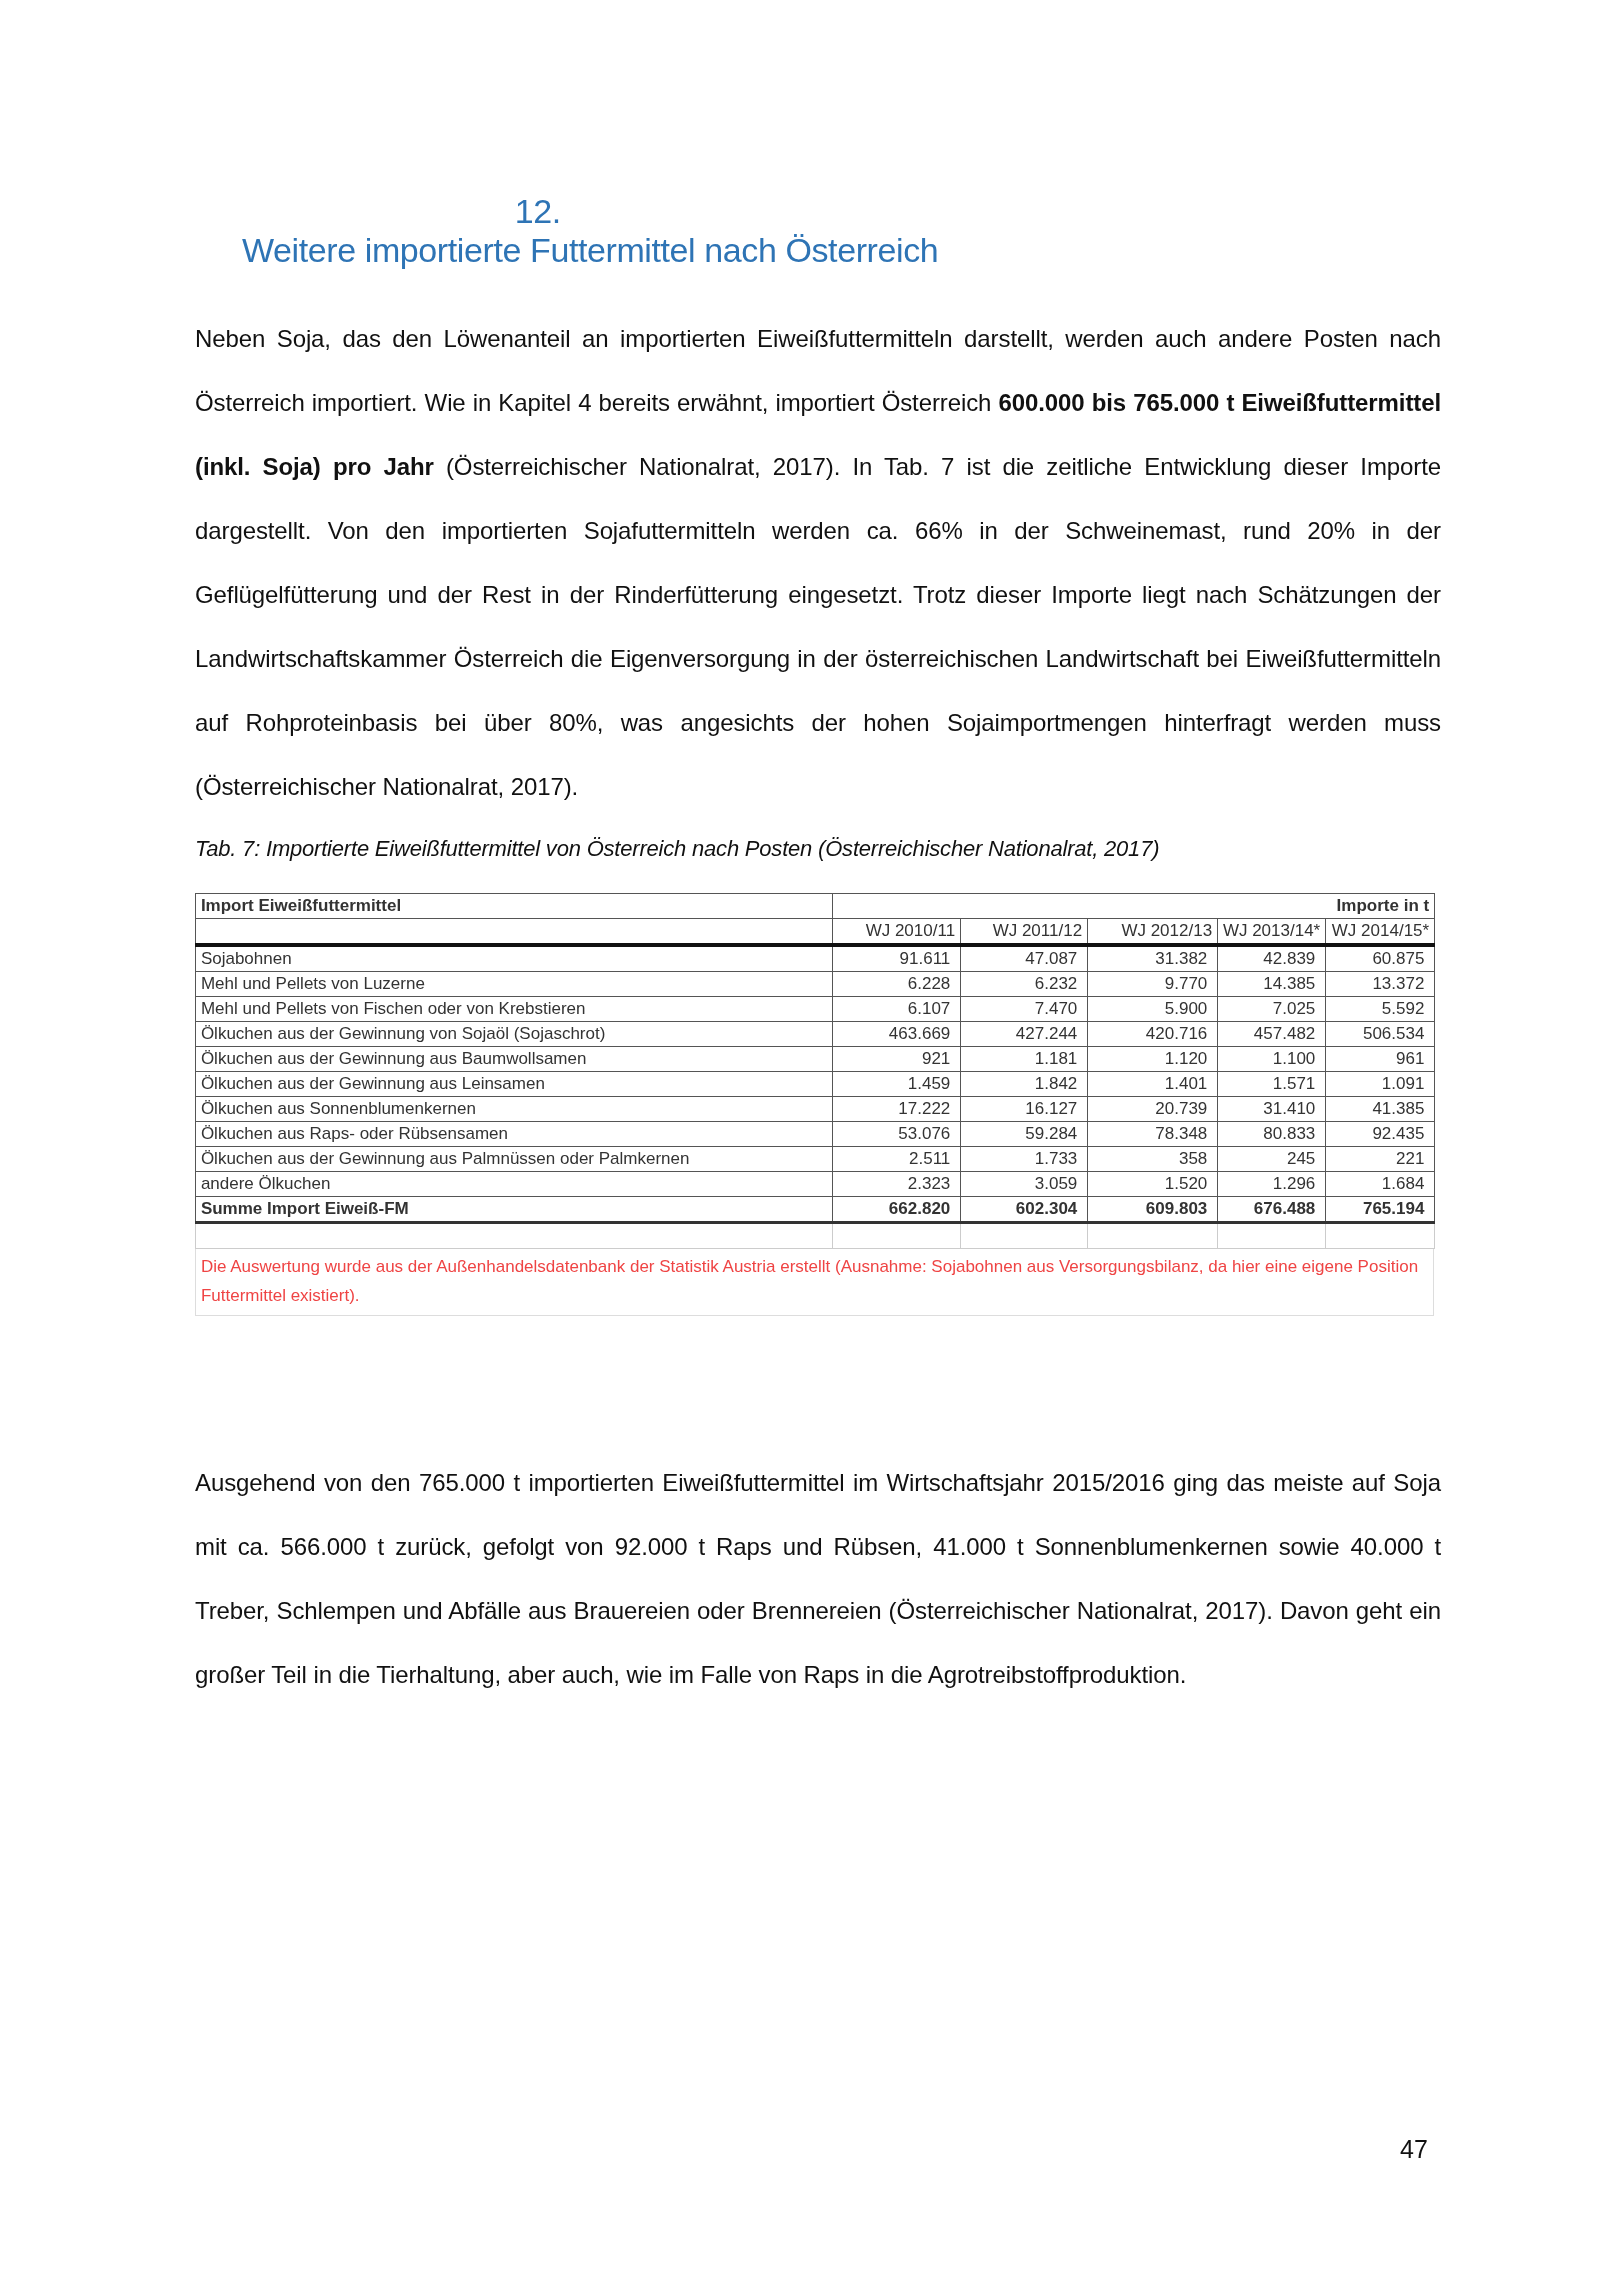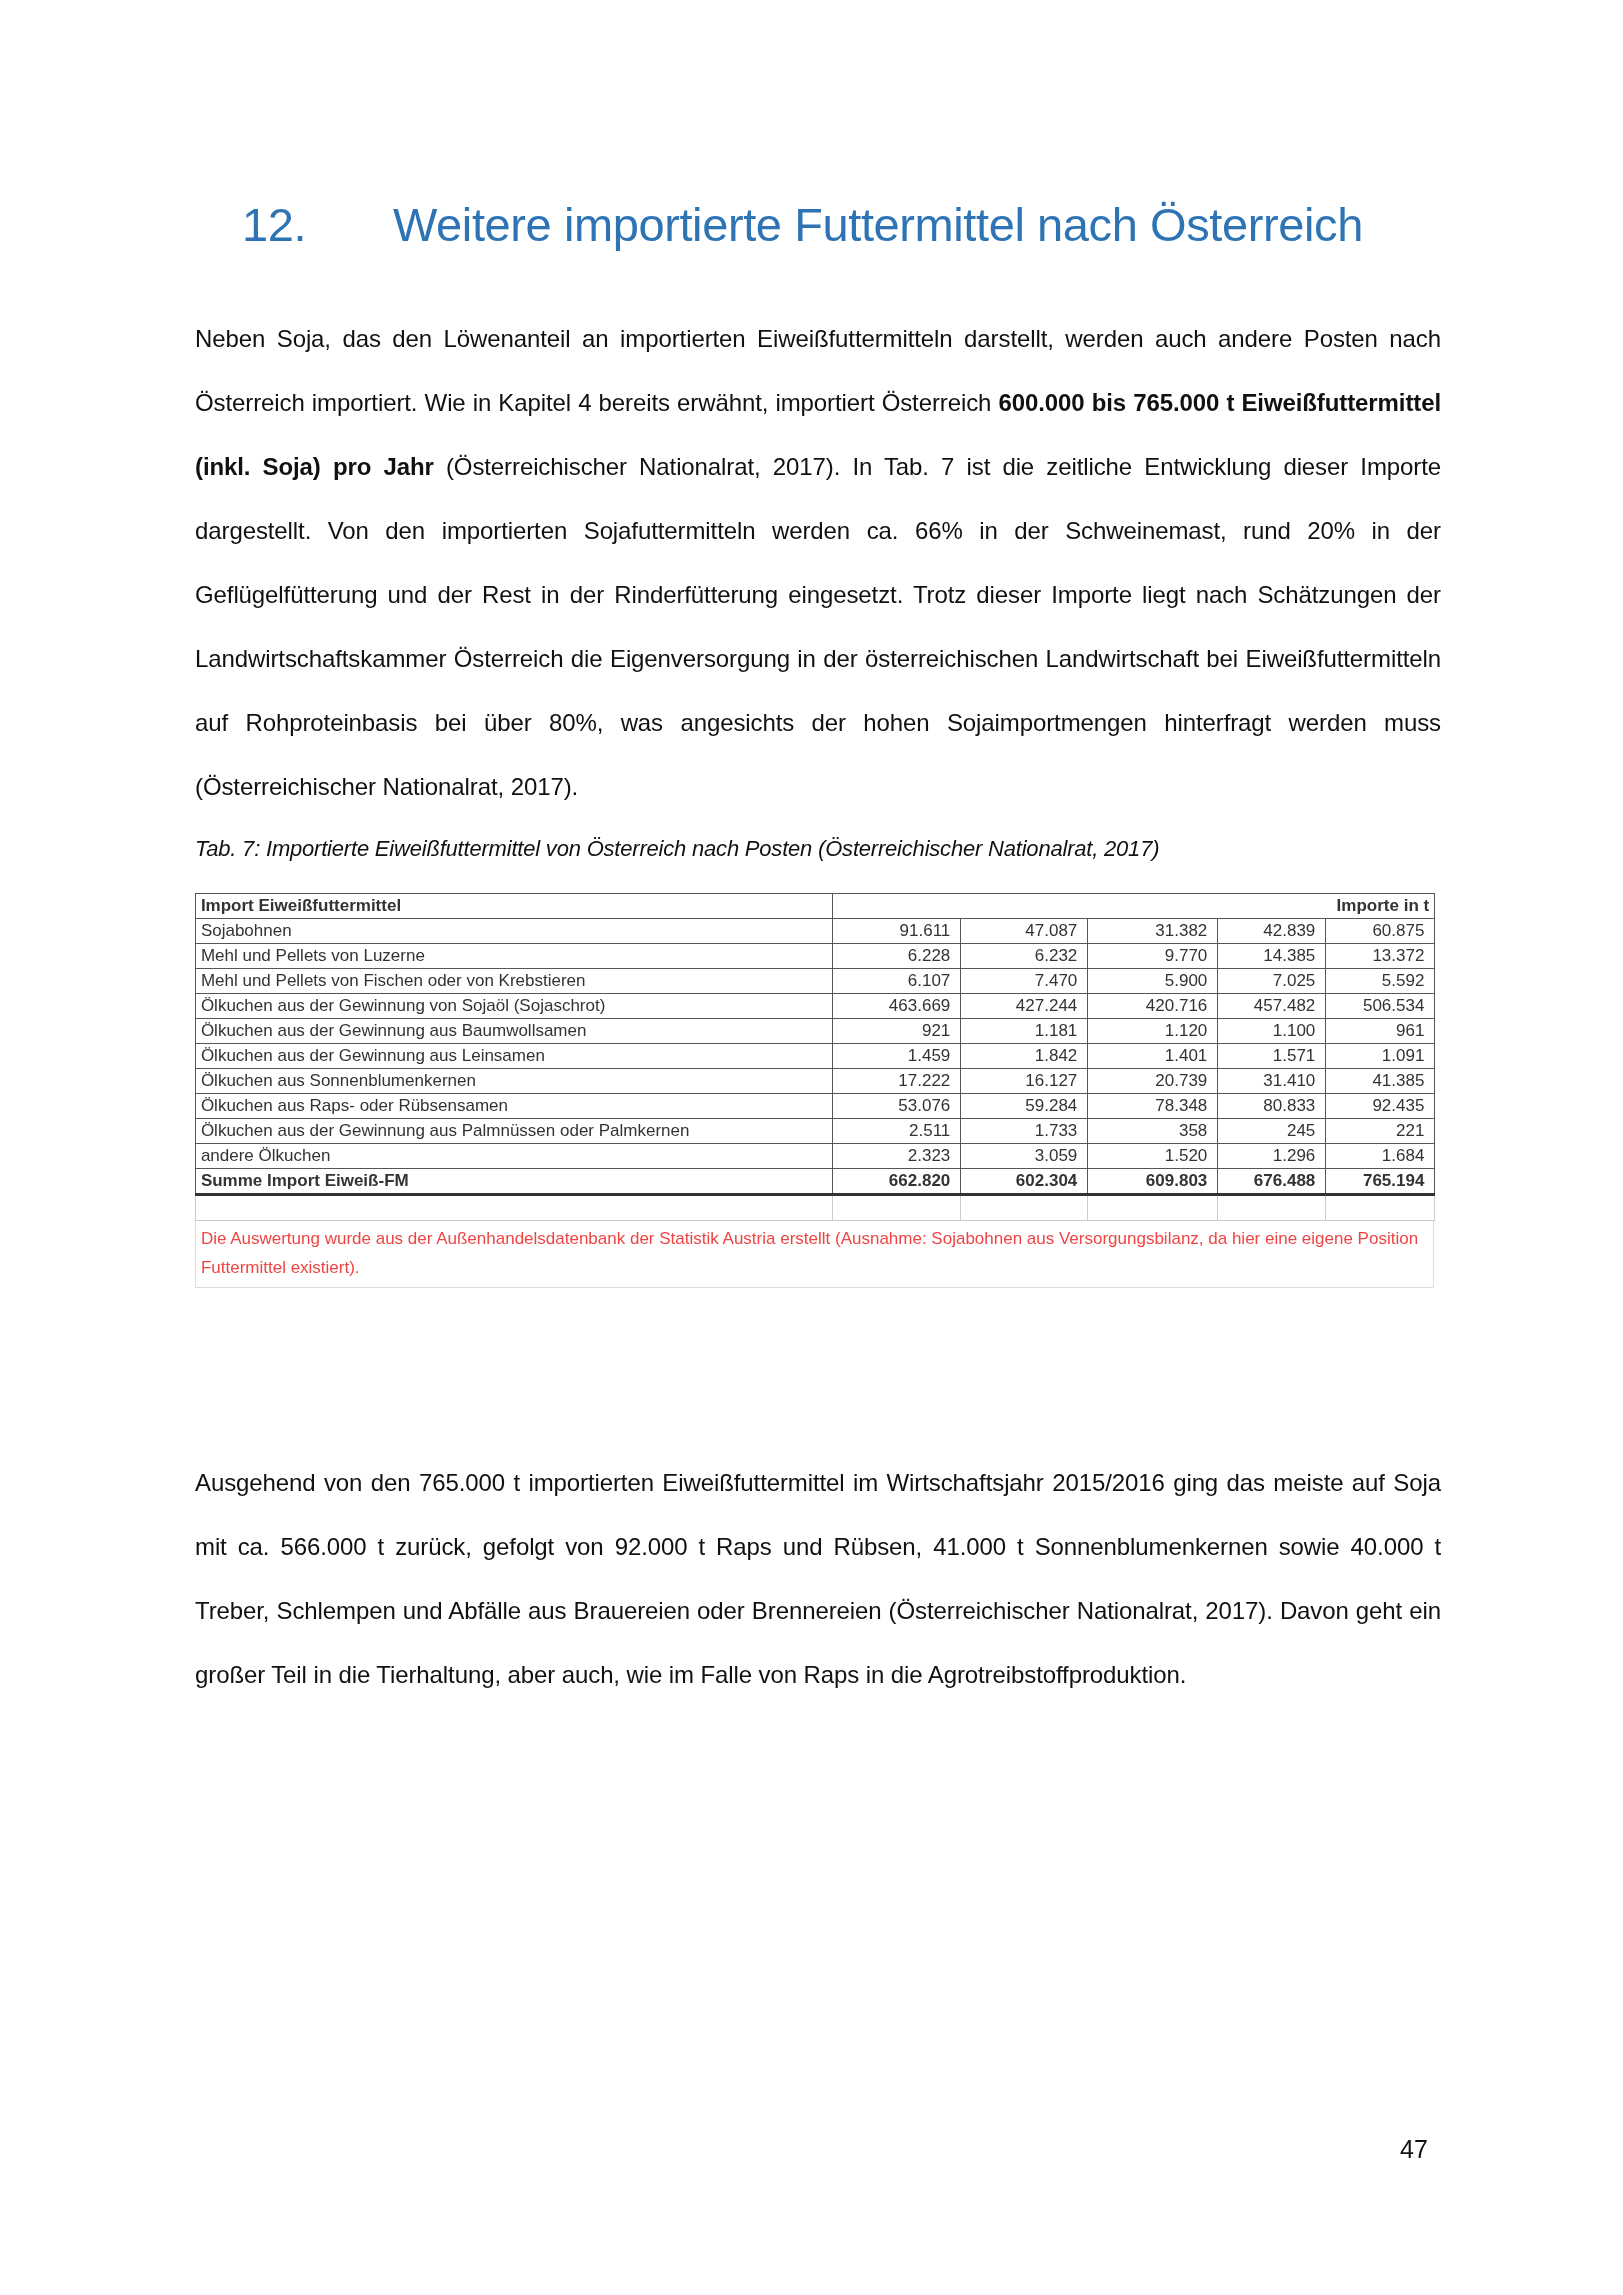--- a/index.html
+++ b/index.html
@@ -1,21 +1,21 @@
 <!DOCTYPE html>
 <html style="font-size:13px"><head>
 <meta charset="utf-8">
 <style>
   html, body { margin: 0; padding: 0; background: #ffffff; }
   body { width: 1623px; height: 2295px; position: relative; overflow: hidden;
          font-family: "Liberation Sans", "DejaVu Sans", sans-serif; color: #111; }
   .page { position: absolute; left: 0; top: 0; width: 1623px; height: 2295px; }
 
   .heading { position: absolute; left: 242px; top: 192px; height: 65px; display: flex; align-items: center;
-             color: #2e74b5; font-size: 47px; font-weight: normal; letter-spacing: -0.4px; }
+             color: #2e74b5; font-size: 34px; font-weight: normal; letter-spacing: -0.4px; flex-direction: column; }
   .heading .num { width: 151px; }
 
   .para { position: absolute; left: 195px; width: 1246px; font-size: 24px; line-height: 64px;
           text-align: justify; letter-spacing: -0.1px; }
   .para b { font-weight: bold; }
   .p1 { top: 307px; }
   .p2 { top: 1451px; }
 
   .caption { position: absolute; left: 195px; top: 836px; font-size: 22px; font-style: italic; letter-spacing: -0.2px; }
 
@@ -54,20 +54,28 @@
         <col style="width:128px">
         <col style="width:127px">
         <col style="width:130px">
         <col style="width:108px">
         <col style="width:109px">
       </colgroup>
       <tbody>
           <tr>
         <td class="label-bold">Import Eiweißfuttermittel</td>
         <td class="hdr" colspan="5" style="font-weight:bold;">Importe in t</td>
+      </tr>
+      <tr class="head2">
+        <td></td>
+        <td class="hdr">WJ 2010/11</td>
+        <td class="hdr">WJ 2011/12</td>
+        <td class="hdr">WJ 2012/13</td>
+        <td class="hdr">WJ 2013/14*</td>
+        <td class="hdr">WJ 2014/15*</td>
       </tr>
       </tbody>
         <tbody id="rows">
           <tr>
             <td>Sojabohnen</td>
             <td class="num">91.611</td>
             <td class="num">47.087</td>
             <td class="num">31.382</td>
             <td class="num">42.839</td>
             <td class="num">60.875</td>

